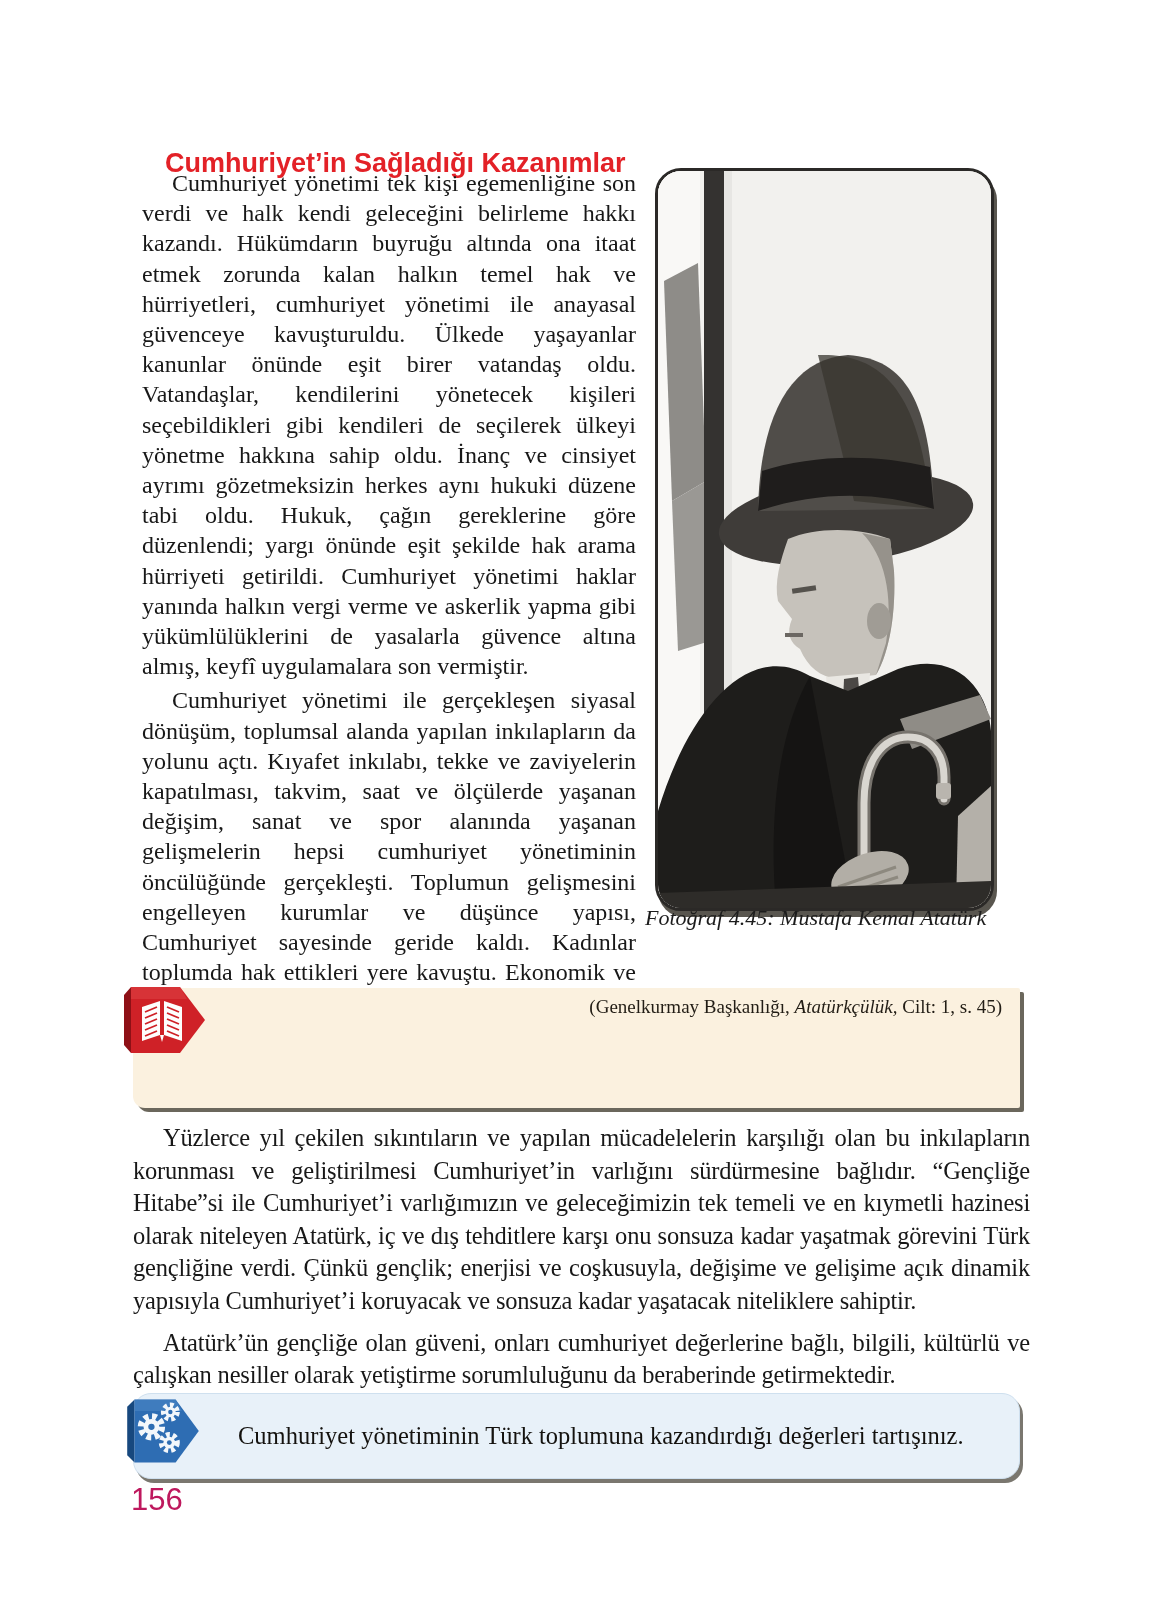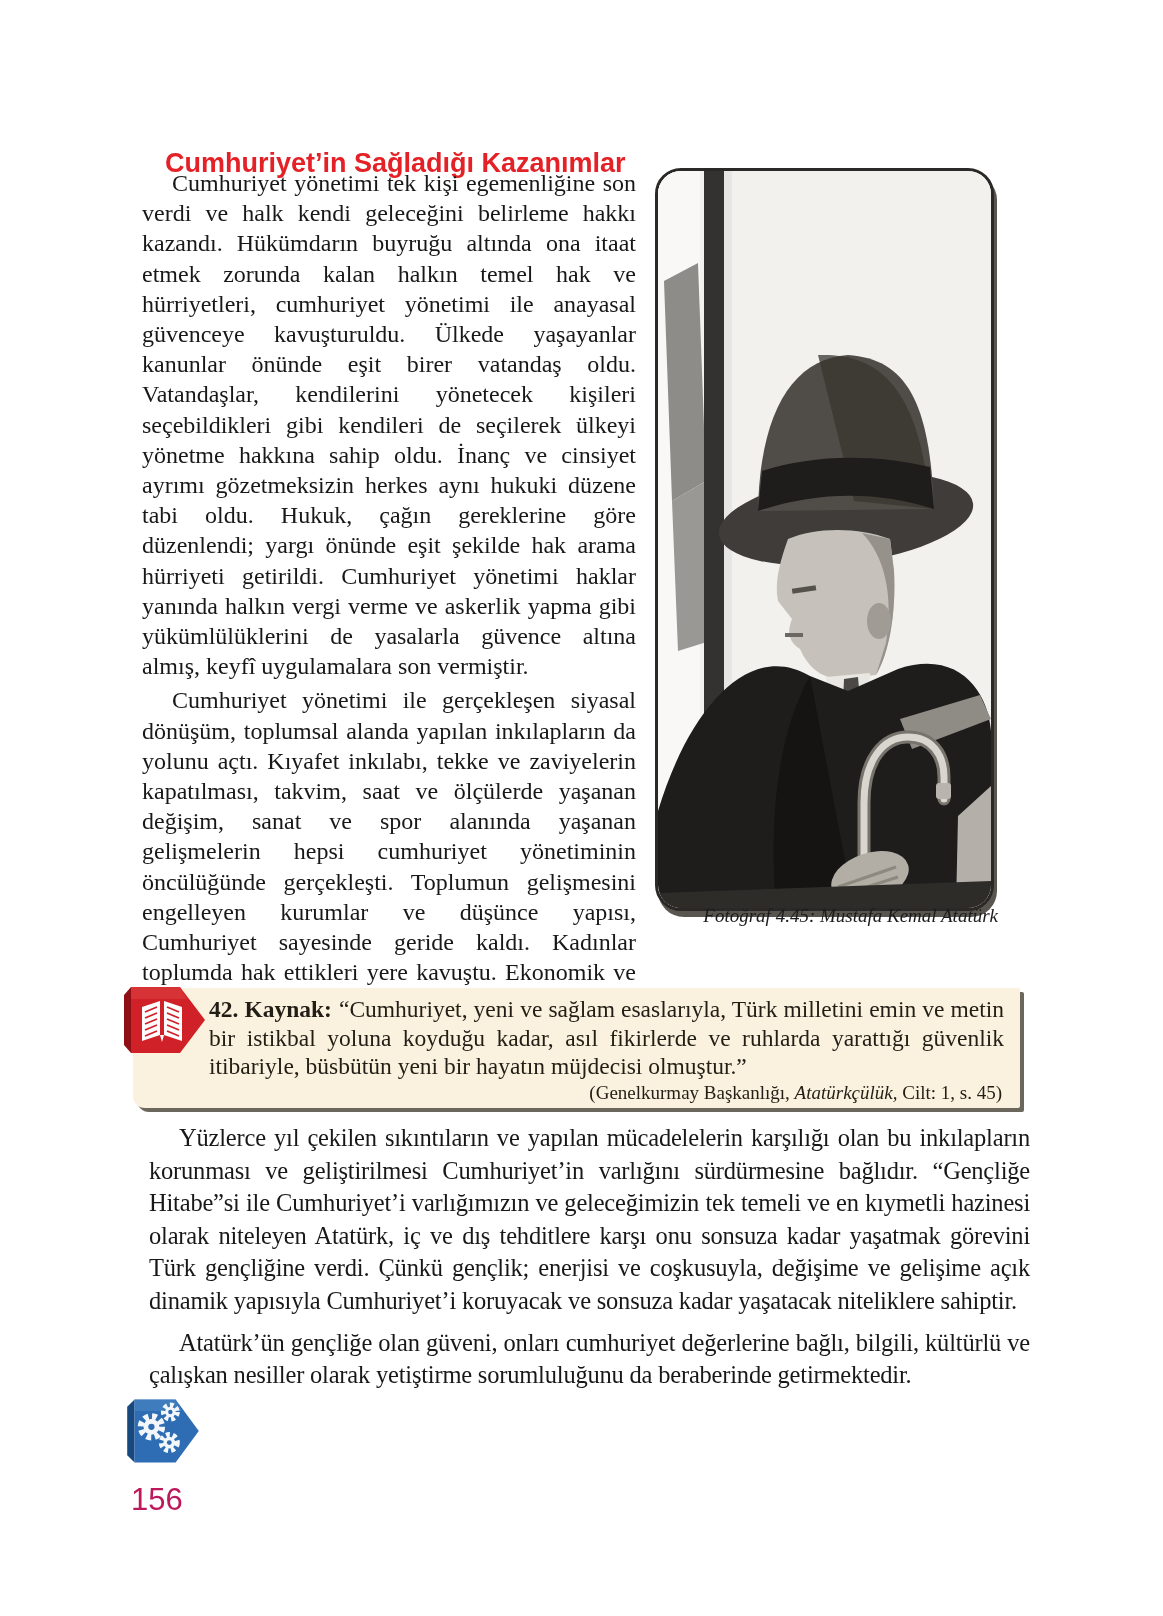--- a/index.html
+++ b/index.html
@@ -15,40 +15,40 @@
   .left-col{position:absolute;left:133px;top:168px;width:503px;
             font-size:24px;line-height:30.2px;text-align:justify;}
   .left-col p{margin:0 0 4px 9px;text-indent:30px;}
 
   .photo-frame{position:absolute;left:655px;top:168px;width:333px;height:737px;
                border:3px solid #2b2927;border-radius:26px;overflow:hidden;
                box-shadow:3px 6px 0 #59564f;background:#f2f1ee;}
   .photo-frame svg{display:block;}
 
   .photo-caption{position:absolute;left:645px;top:905px;width:353px;
-                 text-align:right;font-style:italic;font-size:19px;color:#1c1c1c;}
+                 text-align:left;font-style:italic;font-size:22px;color:#1c1c1c;}
 
   .source-box{position:absolute;left:133px;top:988px;width:887px;min-height:120px;
               box-sizing:border-box;background:#fbf1df;
               border-radius:2px 2px 2px 12px;
               box-shadow:4px 4px 0 #6b675c;
               padding:7px 16px 4px 14px;}
   .source-box .icon-spacer{float:left;width:62px;height:58px;}
   .source-quote{margin:0;font-size:23.5px;line-height:28.5px;text-align:justify;color:#221d15;}
   .source-quote b{margin-right:7px;}
   .source-attribution{margin:1px 2px 0 0;text-align:right;font-size:19px;color:#221d15;}
 
   .ribbon-icon{position:absolute;z-index:3;}
   .src-icon{left:121px;top:984px;width:86px;height:72px;}
   .act-icon{left:123px;top:1397px;width:80px;height:68px;}
 
   .body-paras{position:absolute;left:133px;top:1122px;width:897px;
               font-size:24.5px;line-height:32.6px;letter-spacing:-0.2px;
               text-align:justify;}
-  .body-paras p{margin:0 0 9px 16px;text-indent:30px;}
+  .body-paras p{margin:0 0 9px 0;text-indent:30px;}
 
   .activity-box{position:absolute;left:133px;top:1393px;width:887px;height:86px;
                 box-sizing:border-box;background:#e8f1f9;border:1px solid #cfe0ef;
                 border-radius:18px;box-shadow:3px 4px 0 #7a776f;
                 display:flex;align-items:center;padding-left:104px;
                 font-size:24.5px;color:#14120f;}
 
   .page-number{position:absolute;left:131px;top:1482px;
                font-family:"Liberation Sans",sans-serif;font-size:31px;color:#be185d;}
 </style>
@@ -111,21 +111,20 @@
     <polygon points="10,3 59,3 66,15 10,15" fill="#e04a4b" opacity="0.45"></polygon>
     <polygon points="21,23 39,17 39,51 21,57" fill="#fefefe"></polygon>
     <polygon points="43,17 61,23 61,57 43,51" fill="#fefefe"></polygon>
     <polygon points="39,51 43,51 41,58" fill="#fefefe"></polygon>
     <path d="M 24 28 L 36 23 M 24 34 L 36 29 M 24 40 L 36 35 M 24 46 L 36 41 M 24 52 L 36 47" stroke="#cf2127" stroke-width="1.8" fill="none"></path>
     <path d="M 46 23 L 58 28 M 46 29 L 58 34 M 46 35 L 58 40 M 46 41 L 58 46 M 46 47 L 58 52" stroke="#cf2127" stroke-width="1.8" fill="none"></path>
   </svg>
 
   <div class="source-box">
     <div class="icon-spacer"></div>
-    <p class="source-quote"><b>42. Kaynak:</b><span>“Cumhuriyet, yeni ve sağlam esaslarıyla, Türk milletini emin ve metin bir istikbal yoluna koyduğu kadar, asıl fikirlerde ve ruhlarda yarattığı güvenlik itibariyle, büsbütün yeni bir hayatın müjdecisi olmuştur.”</span></p>
     <div class="source-attribution"><span>(Genelkurmay Başkanlığı, </span><i>Atatürkçülük,</i><span> Cilt: 1, s. 45)</span></div>
   </div>
 
   <div class="body-paras">
     <p>Yüzlerce yıl çekilen sıkıntıların ve yapılan mücadelelerin karşılığı olan bu inkılapların korunması ve geliştirilmesi Cumhuriyet’in varlığını sürdürmesine bağlıdır. “Gençliğe Hitabe”si ile Cumhuriyet’i varlığımızın ve geleceğimizin tek temeli ve en kıymetli hazinesi olarak niteleyen Atatürk, iç ve dış tehditlere karşı onu sonsuza kadar yaşatmak görevini Türk gençliğine verdi. Çünkü gençlik; enerjisi ve coşkusuyla, değişime ve gelişime açık dinamik yapısıyla Cumhuriyet’i koruyacak ve sonsuza kadar yaşatacak niteliklere sahiptir.</p>
     <p>Atatürk’ün gençliğe olan güveni, onları cumhuriyet değerlerine bağlı, bilgili, kültürlü ve çalışkan nesiller olarak yetiştirme sorumluluğunu da beraberinde getirmektedir.</p>
   </div>
 
   <svg class="ribbon-icon act-icon" viewBox="0 0 76 64">
     <polygon points="4,9 11,2 11,62 4,55" fill="#17487e"></polygon>
@@ -135,16 +134,19 @@
     <circle cx="27" cy="28" r="7.5" fill="#f3f7fb"></circle>
     <circle cx="27" cy="28" r="3" fill="#2e6db3"></circle>
     <circle cx="45" cy="14" r="6.5" fill="none" stroke="#f3f7fb" stroke-width="5" stroke-dasharray="3.4 2.6"></circle>
     <circle cx="45" cy="14" r="5" fill="#f3f7fb"></circle>
     <circle cx="45" cy="14" r="2.1" fill="#2e6db3"></circle>
     <circle cx="44" cy="43" r="7.5" fill="none" stroke="#f3f7fb" stroke-width="5" stroke-dasharray="3.6 2.8"></circle>
     <circle cx="44" cy="43" r="5.6" fill="#f3f7fb"></circle>
     <circle cx="44" cy="43" r="2.3" fill="#2e6db3"></circle>
   </svg>
 
+  <div class="activity-box">
+    <span>Cumhuriyet yönetiminin Türk toplumuna kazandırdığı değerleri tartışınız.</span>
+  </div>
 
   <div class="page-number">156</div>
 
 </div>
 
 </body></html>

